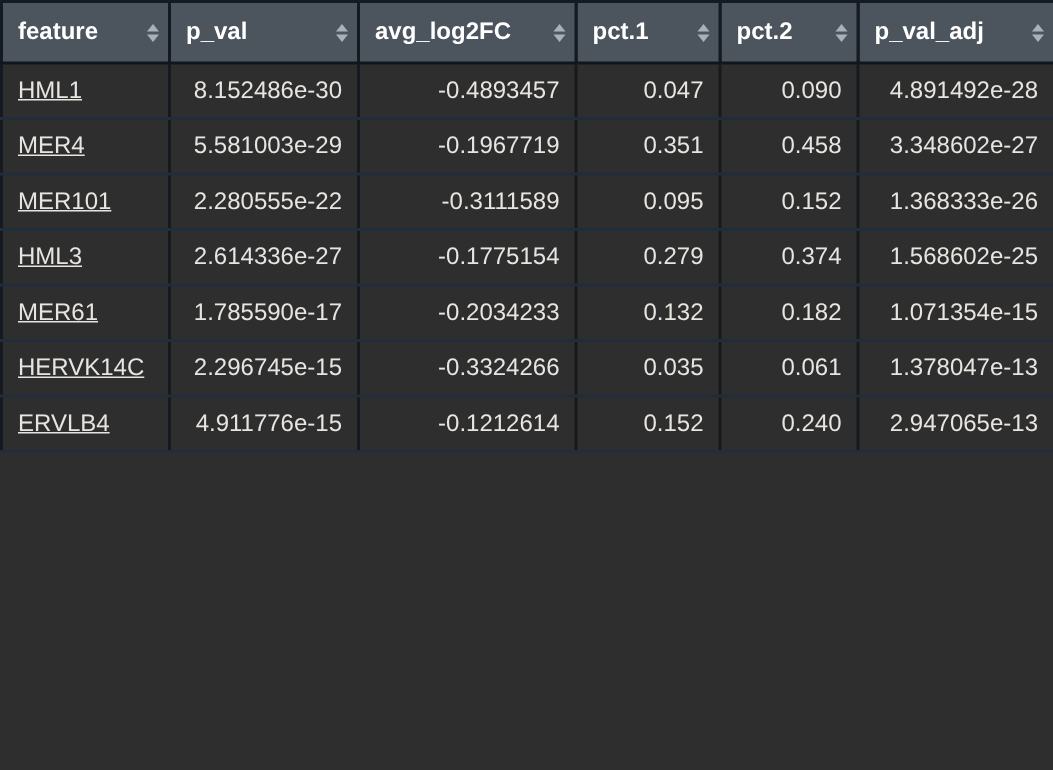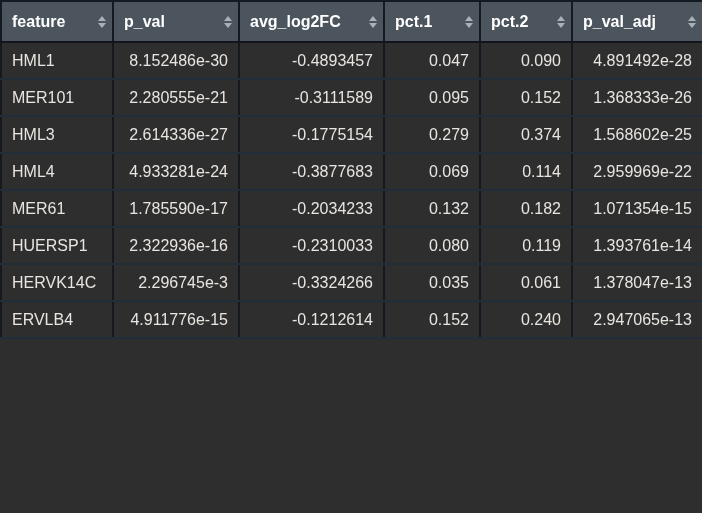--- a/index.html
+++ b/index.html
@@ -74,21 +74,21 @@
     background: #2e2e2e;
     color: #e8e5e1;
     font-size: 16px;
     height: 37px;
     border-left: 2px solid #151a21;
     border-right: 2px solid #151a21;
     border-bottom: 2px solid #222d3c;
     padding: 0 10px;
   }
   tbody td.num { text-align: right; margin-top: 44px; }
-  tbody td.txt { text-align: left; }
+  tbody td.txt { text-align: left; text-decoration: underline; }
 </style>
 </head>
 <body>
 
 <div class="dt-container">
   <table class="data-table">
     <colgroup>
       <col style="width:112px">
       <col style="width:126px">
       <col style="width:145px">
@@ -157,62 +157,54 @@
     <tbody>
         <tr>
     <td class="txt">HML1</td>
     <td class="num">8.152486e-30</td>
     <td class="num">-0.4893457</td>
     <td class="num">0.047</td>
     <td class="num">0.090</td>
     <td class="num">4.891492e-28</td>
   </tr>
         <tr>
+    <td class="txt">MER4</td>
+    <td class="num">5.581003e-29</td>
+    <td class="num">-0.1967719</td>
+    <td class="num">0.351</td>
+    <td class="num">0.458</td>
+    <td class="num">3.348602e-27</td>
+  </tr>
+        <tr>
     <td class="txt">MER101</td>
-    <td class="num">2.280555e-21</td>
+    <td class="num">2.280555e-22</td>
     <td class="num">-0.3111589</td>
     <td class="num">0.095</td>
     <td class="num">0.152</td>
     <td class="num">1.368333e-26</td>
   </tr>
         <tr>
     <td class="txt">HML3</td>
     <td class="num">2.614336e-27</td>
     <td class="num">-0.1775154</td>
     <td class="num">0.279</td>
     <td class="num">0.374</td>
     <td class="num">1.568602e-25</td>
   </tr>
         <tr>
-    <td class="txt">HML4</td>
-    <td class="num">4.933281e-24</td>
-    <td class="num">-0.3877683</td>
-    <td class="num">0.069</td>
-    <td class="num">0.114</td>
-    <td class="num">2.959969e-22</td>
-  </tr>
-        <tr>
     <td class="txt">MER61</td>
     <td class="num">1.785590e-17</td>
     <td class="num">-0.2034233</td>
     <td class="num">0.132</td>
     <td class="num">0.182</td>
     <td class="num">1.071354e-15</td>
   </tr>
         <tr>
-    <td class="txt">HUERSP1</td>
-    <td class="num">2.322936e-16</td>
-    <td class="num">-0.2310033</td>
-    <td class="num">0.080</td>
-    <td class="num">0.119</td>
-    <td class="num">1.393761e-14</td>
-  </tr>
-        <tr>
     <td class="txt">HERVK14C</td>
-    <td class="num">2.296745e-3</td>
+    <td class="num">2.296745e-15</td>
     <td class="num">-0.3324266</td>
     <td class="num">0.035</td>
     <td class="num">0.061</td>
     <td class="num">1.378047e-13</td>
   </tr>
         <tr>
     <td class="txt">ERVLB4</td>
     <td class="num">4.911776e-15</td>
     <td class="num">-0.1212614</td>
     <td class="num">0.152</td>

